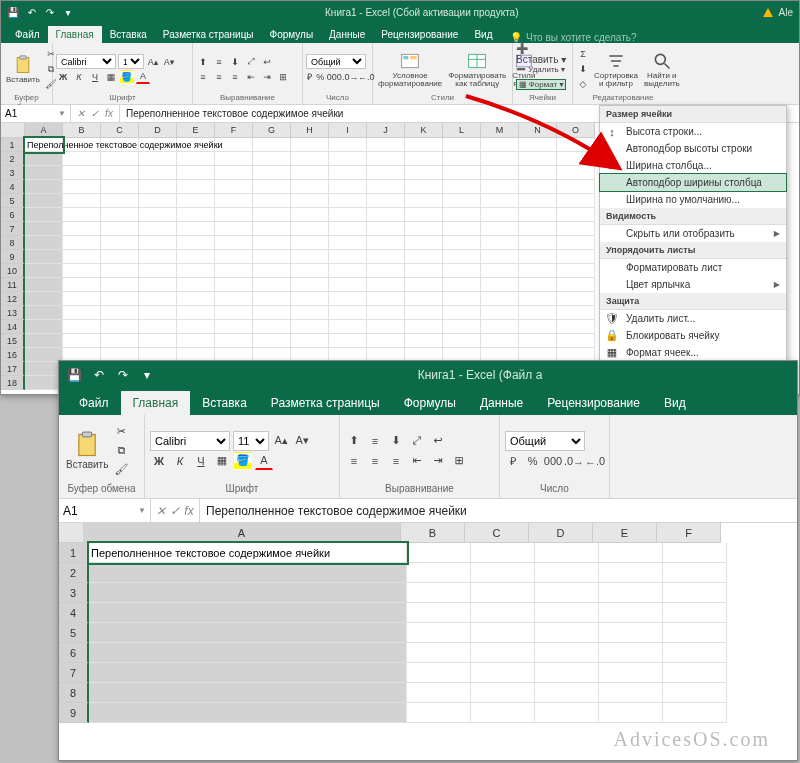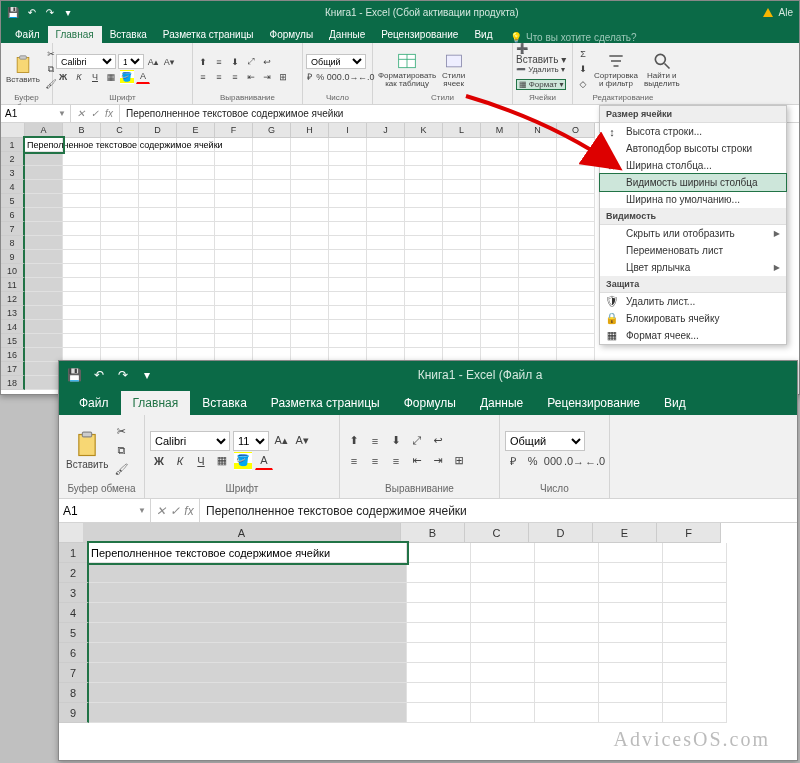--- a/index.html
+++ b/index.html
@@ -211,20 +211,29 @@
         </div>
       </div>
         </div>
       <div class="rgroup-label">Число</div>
     </div>
 
     <div class="rgroup" style="width:140px">
       <div class="rgroup-body">
         <div class="rbig">
             <svg class="icn" viewBox="0 0 24 24">
+              <rect x="2" y="4" width="20" height="16" fill="#fff" stroke="#888"></rect>
+              <rect x="4" y="6" width="6" height="4" fill="#7cc"></rect>
+              <rect x="12" y="6" width="8" height="4" fill="#fc7"></rect>
+            </svg>
+            <span style="white-space:pre-line">Условное
+форматирование</span>
+          </div>
+        <div class="rbig">
+            <svg class="icn" viewBox="0 0 24 24">
               <rect x="2" y="4" width="20" height="16" fill="#fff" stroke="#3a7"></rect>
               <line x1="2" y1="10" x2="22" y2="10" stroke="#3a7"></line>
               <line x1="12" y1="4" x2="12" y2="20" stroke="#3a7"></line>
             </svg>
             <span style="white-space:pre-line">Форматировать
 как таблицу</span>
           </div>
         <div class="rbig">
             <svg class="icn" viewBox="0 0 24 24">
               <rect x="3" y="5" width="18" height="14" fill="#eef" stroke="#88a"></rect>
@@ -649,32 +658,33 @@
         <span>Высота строки...</span>
       </div>
     <div class="fm-item">
         <span>Автоподбор высоты строки</span>
       </div>
     <div class="fm-item">
         <span class="fm-icon">↔</span>
         <span>Ширина столбца...</span>
       </div>
     <div class="fm-item hl">
-        <span>Видимость ширины столбца</span>
+        <span>Автоподбор ширины столбца</span>
       </div>
     <div class="fm-item">
         <span>Ширина по умолчанию...</span>
       </div>
     <div class="fm-header">Видимость</div>
     <div class="fm-item">
         <span>Скрыть или отобразить</span>
         <span class="fm-arrow">▶</span>
       </div>
+    <div class="fm-header">Упорядочить листы</div>
     <div class="fm-item">
-        <span>Переименовать лист</span>
+        <span>Форматировать лист</span>
       </div>
     <div class="fm-item">
         <span>Цвет ярлычка</span>
         <span class="fm-arrow">▶</span>
       </div>
     <div class="fm-header">Защита</div>
     <div class="fm-item">
         <span class="fm-icon">🛡</span>
         <span>Удалить лист...</span>
       </div>

